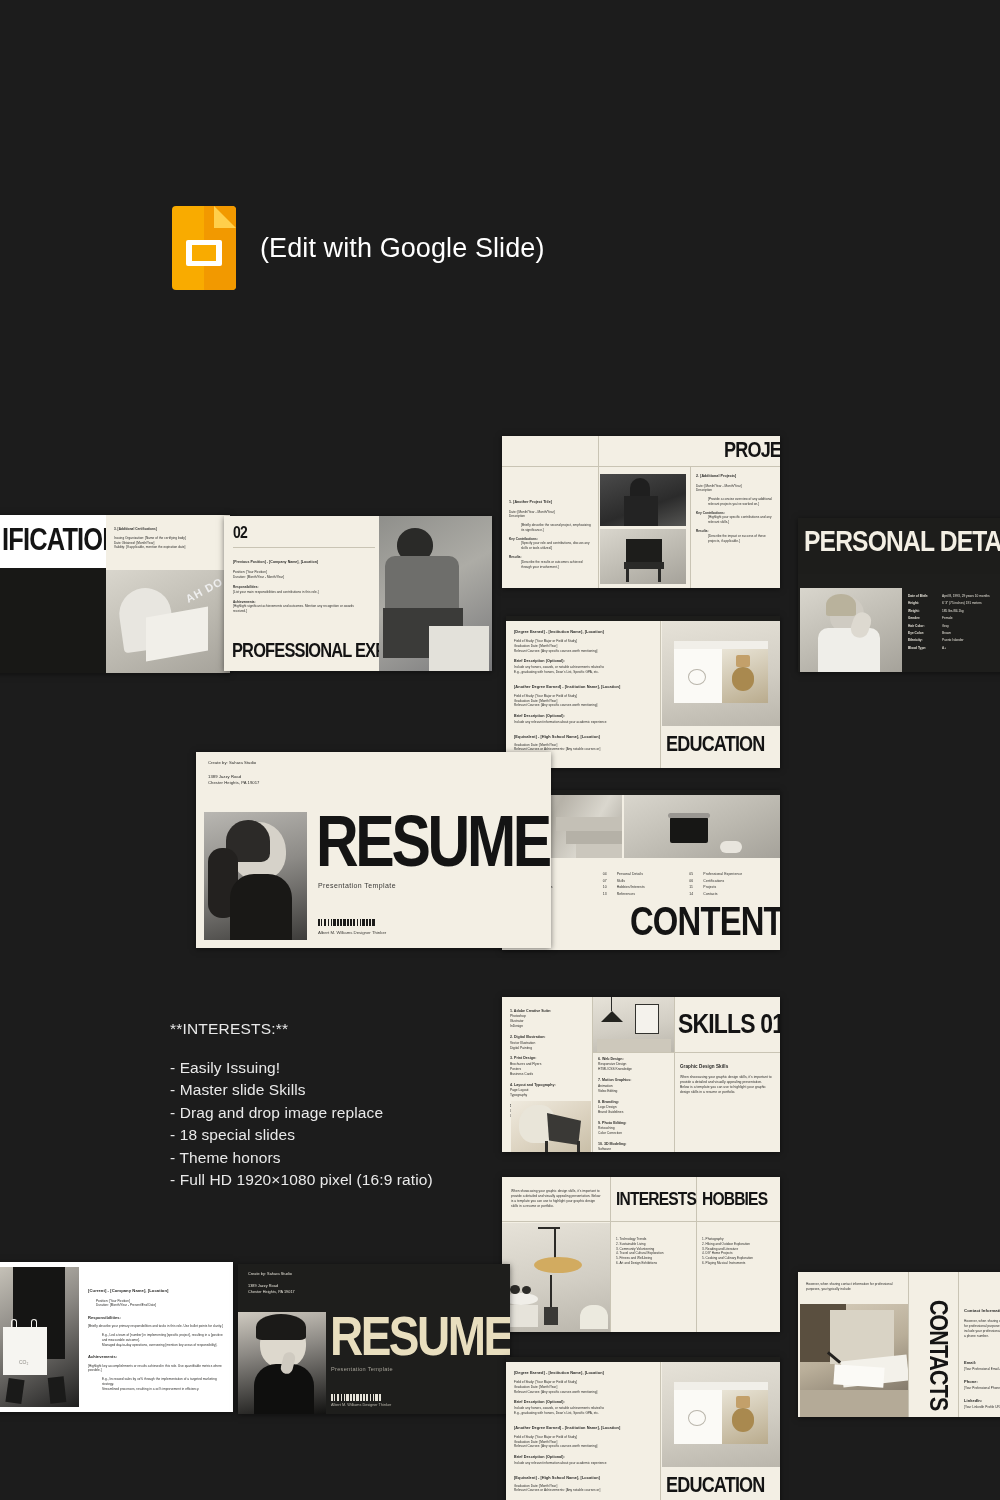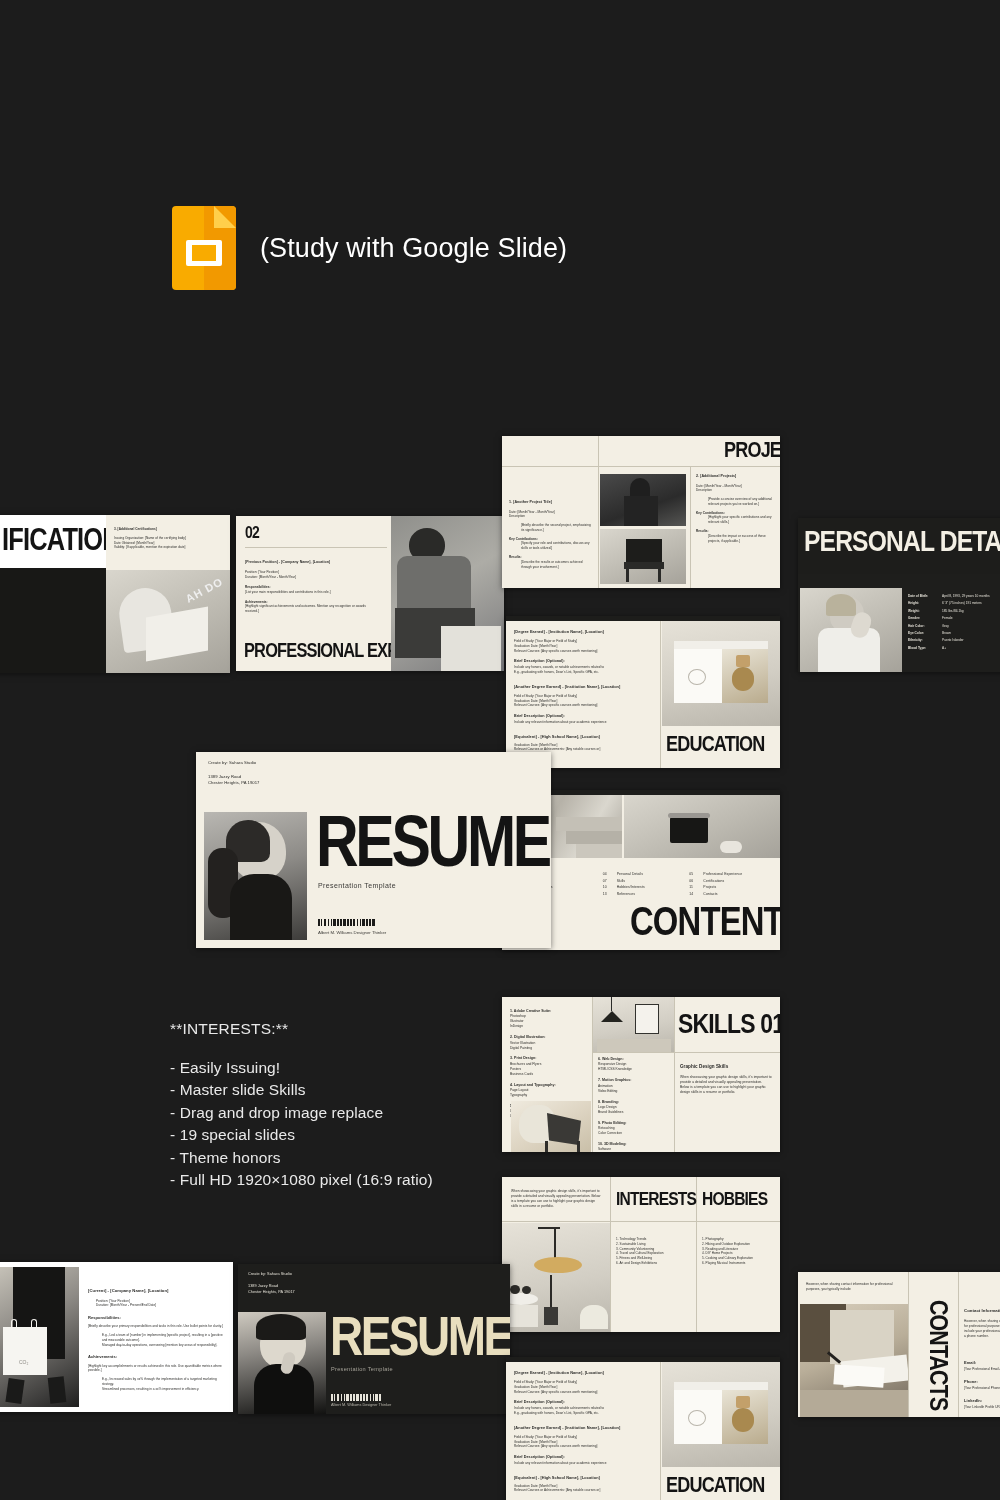--- a/index.html
+++ b/index.html
@@ -72,31 +72,31 @@
 <div class="stage">
 
   <div class="header">
     <div class="gs-icon">
       <div class="body"></div>
         <div class="body2"></div>
         <div class="fold"></div>
         <div class="scr"></div>
     </div>
     <div>
-      <div class="header-text">(Study with Google Slide)</div>
+      <div class="header-text">(Edit with Google Slide)</div>
     </div>
   </div>
 
   <div class="features">
     <div class="ftitle">**INTERESTS:**</div>
     <ul>
       <li>- Easily Issuing!</li>
       <li>- Master slide Skills</li>
       <li>- Drag and drop image replace</li>
-      <li>- 19 special slides</li>
+      <li>- 18 special slides</li>
       <li>- Theme honors</li>
       <li>- Full HD 1920×1080 pixel (16:9 ratio)</li>
     </ul>
   </div>
 
   <div class="slide" style="left:-108px; top:515px; width:338px; height:158px;">
     <div class="blk" style="left:0;top:0;width:214px;height:53px;background:#ffffff;"></div>
     <div class="hdl" style="position:absolute;left:110px;top:11px;font-size:31px;">IFICATIONS</div>
     <div class="blk" style="left:214px;top:0;width:124px;height:111px;background:#F3EFE4;"></div>
     <div class="blk" style="left:0;top:53px;width:214px;height:105px;background:#181816;"></div>
@@ -123,21 +123,21 @@
       <div class="tiny w">Provide a brief description of the certification and</div>
     </div>
 
     <div class="img ph-light" style="left:214px;top:55px;width:124px;height:103px;">
       <div style="position:absolute;left:14px;top:18px;width:52px;height:62px;background:#e8e6e0;border-radius:26px 26px 4px 4px;transform:rotate(-8deg);"></div>
       <div style="position:absolute;left:40px;top:42px;width:62px;height:44px;background:#f1efe9;transform:skewY(-10deg);"></div>
       <div style="position:absolute;right:6px;top:14px;font-size:11px;font-weight:700;color:#efefef;transform:rotate(-28deg);letter-spacing:1px;">AH DO</div>
     </div>
   </div>
 
-  <div class="slide" style="left:236px; top:516px; width:268px; height:155px;">
+  <div class="slide" style="left:224px; top:516px; width:268px; height:155px;">
     <div class="blk" style="left:0;top:0;width:155px;height:155px;background:#F3EFE4;"></div>
     <div class="hdl" style="position:absolute;left:9px;top:9px;font-size:17px;">02</div>
     <div class="rule" style="left:9px;top:31px;width:142px;height:1px;"></div>
 
     <div class="blk" style="left:9px;top:44px;width:128px;">
       <div class="tiny tb" style="font-size:3.5px;margin-bottom:5px;">[Previous Position] - [Company Name], [Location]</div>
       <div class="tiny">Position: [Your Position]</div>
       <div class="tiny">Duration: [Month/Year - Month/Year]</div>
       <div class="tiny tb" style="margin-top:5px;">Responsibilities:</div>
       <div class="tiny">[List your main responsibilities and contributions in this role.]</div>

